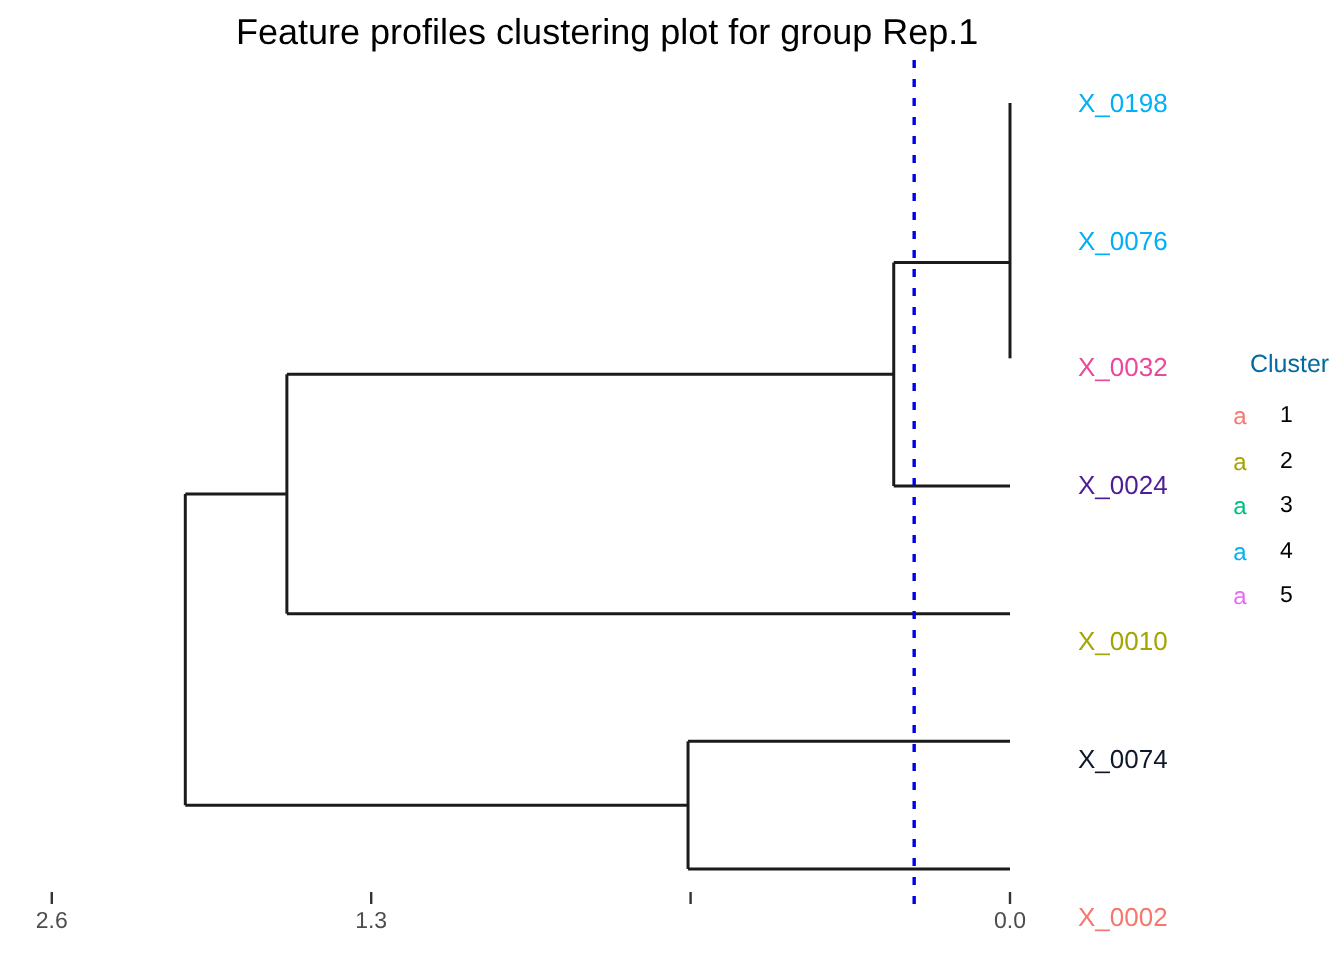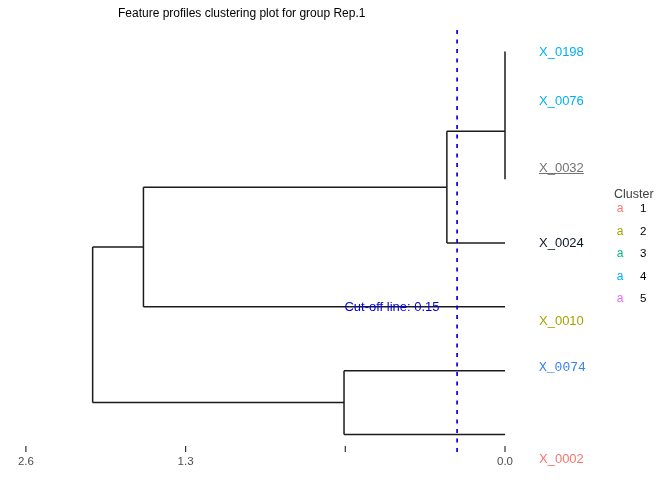--- a/index.html
+++ b/index.html
@@ -2,36 +2,36 @@
 <html><head>
 <meta charset="utf-8">
 <style>
   html,body{margin:0;padding:0;background:#ffffff;}
   #stage{
     position:relative;width:672px;height:480px;background:#ffffff;
     font-family:"Liberation Sans", sans-serif;overflow:hidden;
   }
   #plot-svg{position:absolute;left:0;top:0;}
   .chart-title{
-    position:absolute;left:118px;top:6px;font-size:12px;color:#000000;
+    position:absolute;left:118px;top:6px;font-size:18px;color:#000000;
     white-space:nowrap;
   }
   .cutoff-label{
     position:absolute;left:392px;top:306px;transform:translate(-50%,-50%);
     font-size:13px;color:#0000ee;white-space:nowrap;
   }
   .leaf-label{
     position:absolute;font-size:13px;white-space:nowrap;line-height:16px;margin-left:31px;
   }
   .axis-label{
     position:absolute;font-size:11.5px;color:#4d4d4d;transform:translateX(-50%);
     white-space:nowrap;
   }
   .legend{position:absolute;left:605px;top:170px;width:66px;height:145px;}
-  .legend-title{position:absolute;left:9px;top:5px;font-size:12.5px;color:#404040;margin-top:12px;}
+  .legend-title{position:absolute;left:20px;top:5px;font-size:12.5px;color:#0369a1;}
   .legend-row{position:absolute;left:7px;height:22px;}
   .legend-key{
     position:absolute;left:0px;top:0px;width:16px;text-align:center;
     font-size:12px;line-height:22px;
   }
   .legend-num{
     position:absolute;left:28px;top:0px;font-size:11.5px;color:#000000;line-height:22px;
   }
 </style>
 </head>
@@ -54,29 +54,28 @@
       <line x1="92.65460000000007" y1="246.979375" x2="92.65460000000007" y2="402.565" stroke="#1b1b1b" stroke-width="1.5"></line>
       <line x1="457.09000000000003" y1="30" x2="457.09000000000003" y2="453" stroke="#0000ee" stroke-width="1.7" stroke-dasharray="4 5.5"></line>
       <line x1="25.900000000000034" y1="446" x2="25.900000000000034" y2="452" stroke="#333333" stroke-width="1.2"></line>
       <line x1="185.60000000000002" y1="446" x2="185.60000000000002" y2="452" stroke="#333333" stroke-width="1.2"></line>
       <line x1="345.3" y1="446" x2="345.3" y2="452" stroke="#333333" stroke-width="1.2"></line>
       <line x1="505" y1="446" x2="505" y2="452" stroke="#333333" stroke-width="1.2"></line>
     </svg>
 
   <div class="chart-title" style="color: rgb(0, 0, 0);">Feature profiles clustering plot for group Rep.1</div>
 
-  <div class="cutoff-label" style="color: rgb(0, 0, 238);">Cut-off line: 0.15</div>
 
   <div id="leaf-layer">
       <div class="leaf-label" style="left: 508px; top: 43.5px; color: rgb(0, 176, 246);">X_0198</div>
-      <div class="leaf-label" style="left: 508px; top: 93px; color: rgb(0, 176, 246);">X_0076</div>
-      <div class="leaf-label" style="left: 508px; top: 160px; color: #737373; text-decoration: underline;">X_0032</div>
-      <div class="leaf-label" style="left: 508px; top: 234.99px; color: #0f172a;">X_0024</div>
+      <div class="leaf-label" style="left: 508px; top: 113px; color: rgb(0, 176, 246);">X_0076</div>
+      <div class="leaf-label" style="left: 508px; top: 176px; color: #ec4899;">X_0032</div>
+      <div class="leaf-label" style="left: 508px; top: 234.99px; color: #4c1d95;">X_0024</div>
       <div class="leaf-label" style="left: 508px; top: 313px; color: rgb(163, 165, 0);">X_0010</div>
-      <div class="leaf-label" style="left: 508px; top: 360px; color: #3b82f6; font-family: Liberation Mono, monospace;">X_0074</div>
+      <div class="leaf-label" style="left: 508px; top: 372px; color: #0f172a;">X_0074</div>
       <div class="leaf-label" style="left: 508px; top: 451px; color: rgb(248, 118, 109);">X_0002</div>
     </div>
   <div id="axis-layer">
       <div class="axis-label" style="left: 25.9px; top: 455px;">2.6</div>
       <div class="axis-label" style="left: 185.6px; top: 455px;">1.3</div>
       <div class="axis-label" style="left: 345.3px; top: 482px;">0.5</div>
       <div class="axis-label" style="left: 505px; top: 455px;">0.0</div>
     </div>
 
   <div class="legend">

